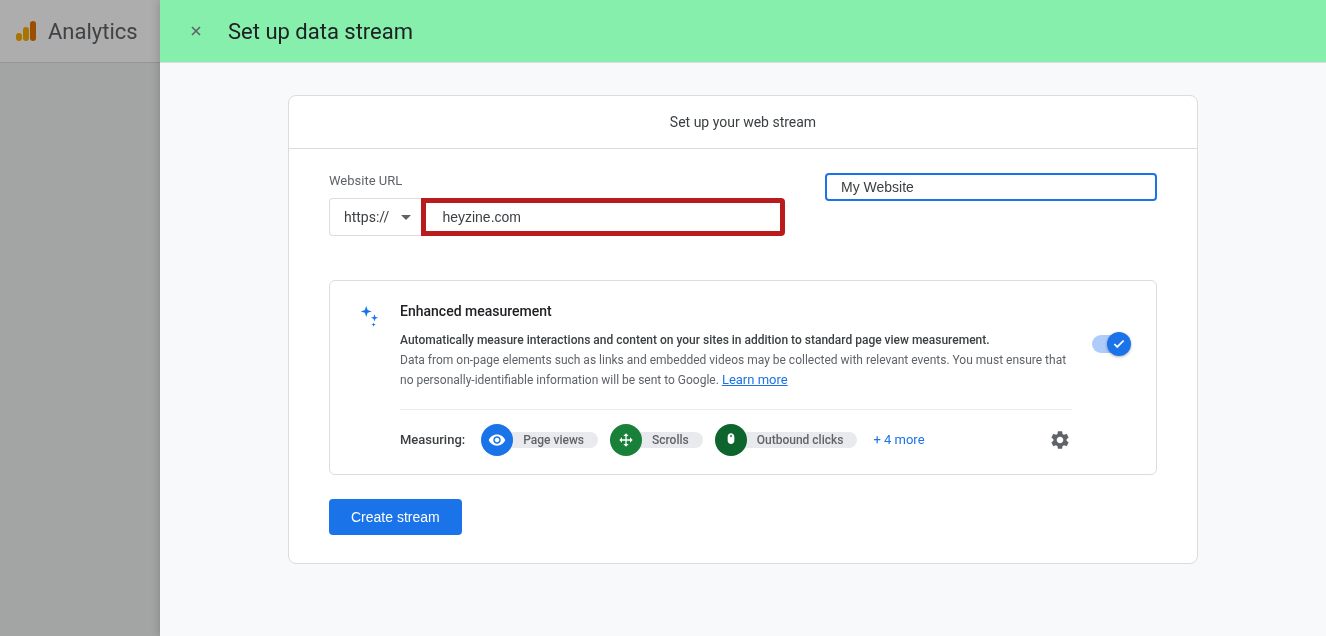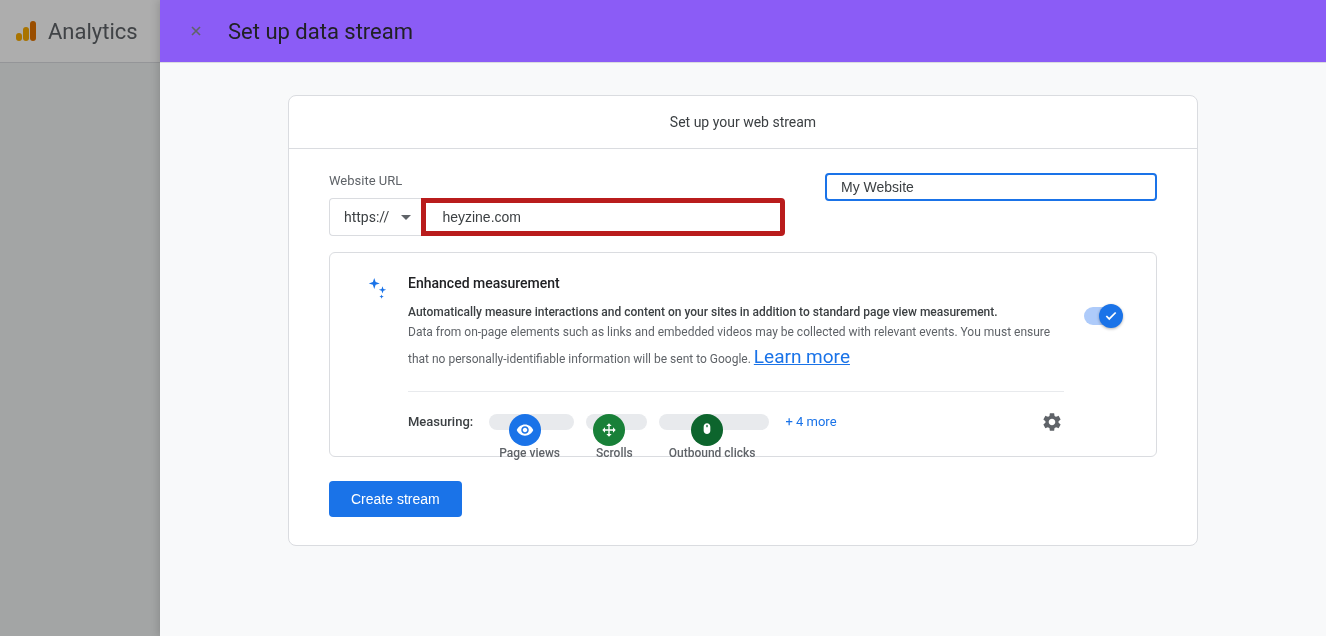--- a/index.html
+++ b/index.html
@@ -48,21 +48,21 @@
       font-size: 22px;
       color: #5f6368;
       font-weight: 400;
     }
     .panel {
       position: absolute;
       top: 0;
       left: 160px;
       width: 1166px;
       height: 636px;
-      background: #8b5cf6;
+      background: #86efac;
       box-shadow: -2px 0 8px rgba(0,0,0,0.15);
     }
     .panel-header {
       height: 63px;
       display: flex;
       align-items: center;
       padding: 0 24px;
       border-bottom: 1px solid #dadce0;
       gap: 20px;
     }
@@ -102,21 +102,21 @@
       font-size: 14px;
       color: #3c4043;
       text-align: center;
     }
     .card-body {
       padding: 24px 40px 28px;
     }
     .form-row {
       display: flex;
       gap: 40px;
-      margin-bottom: 16px;
+      margin-bottom: 44px;
     }
     .form-group-url {
       flex: 0 0 456px;
     }
     .form-group-name {
       flex: 1;
     }
     .field-label {
       font-size: 13px;
       color: #5f6368;
@@ -163,21 +163,21 @@
       border-radius: 4px;
       height: 28px;
       padding: 0 14px;
       font-size: 14px;
       color: #3c4043;
       outline: none;
     }
     .enhanced-box {
       border: 1px solid #dadce0;
       border-radius: 6px;
-      padding: 22px 36px;
+      padding: 22px 28px;
       display: flex;
       gap: 20px;
     }
     .sparkle-icon {
       flex-shrink: 0;
       width: 22px;
       height: 22px;
       color: #1a73e8;
       margin-top: 2px;
     }
@@ -199,21 +199,21 @@
     }
     .enhanced-desc {
       font-size: 12px;
       color: #5f6368;
       line-height: 1.6;
     }
     .learn-more {
       color: #1a73e8;
       text-decoration: underline;
       cursor: pointer;
-      font-size: 19px;
+      font-size: 13px;
     }
     .toggle {
       flex-shrink: 0;
       width: 36px;
       height: 18px;
       background: #aecbfa;
       border-radius: 10px;
       position: relative;
       cursor: pointer;
       margin-top: 32px;
@@ -248,21 +248,20 @@
       color: #3c4043;
       margin-right: 4px;
     }
     .pill {
       display: flex;
       align-items: center;
       background: #e8eaed;
       border-radius: 18px;
       height: 16px;
       padding-right: 14px;
-      flex-direction: column;
     }
     .pill-icon {
       width: 32px;
       height: 32px;
       border-radius: 50%;
       display: flex;
       align-items: center;
       justify-content: center;
       color: #fff;
       flex-shrink: 0;

